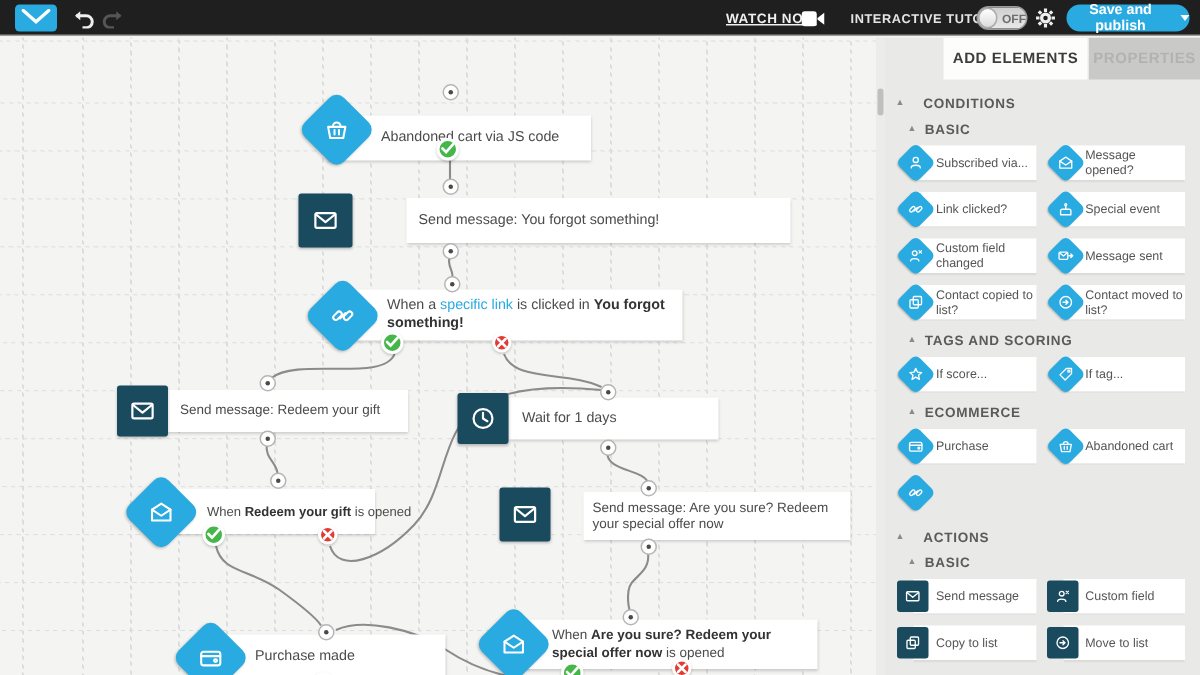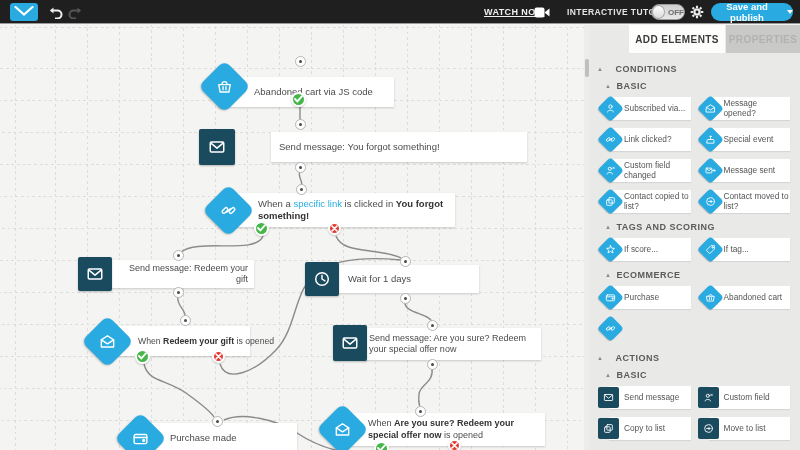--- a/index.html
+++ b/index.html
@@ -171,21 +171,21 @@
             <svg width="17" height="17" viewBox="0 0 16 16" fill="none" stroke="#fff" stroke-width="1.3" stroke-linecap="round" stroke-linejoin="round">
               <path d="M6.3,9.7 L9.7,6.3"></path>
               <rect x="1.6" y="6.4" width="6.2" height="3.2" rx="1.6" transform="rotate(-45 4.7 8)"></rect>
               <rect x="8.2" y="6.4" width="6.2" height="3.2" rx="1.6" transform="rotate(-45 11.3 8)"></rect>
             </svg>
           </span>
         </div>
       </div>
     </div>
     <div class="node">
-      <div class="card" style="left: 112px; top: 235px; width: 142px; height: 28px; padding-left: 8px; padding-right: 6px; text-align: right;">
+      <div class="card" style="left: 112px; top: 235px; width: 160px; height: 28px; padding-left: 8px; padding-right: 6px; text-align: right;">
         <div class="txt" style="font-size: 9px;"><span>Send message: Redeem your gift</span></div>
       </div>
       <div class="sqicon" style="left: 78px; top: 232px; width: 34px; height: 34px;">
         <span style="display: flex;">
           <svg width="18" height="18" viewBox="0 0 16 16" fill="none" stroke="#fff" stroke-width="1.3" stroke-linecap="round" stroke-linejoin="round">
             <rect x="2" y="3.6" width="12" height="8.8" rx="1"></rect>
             <path d="M2.6,4.6 L8,9 L13.4,4.6"></path>
           </svg>
         </span>
       </div>
@@ -212,21 +212,21 @@
           <span style="display: flex;">
             <svg width="17" height="17" viewBox="0 0 16 16" fill="none" stroke="#fff" stroke-width="1.3" stroke-linecap="round" stroke-linejoin="round">
               <path d="M2.2,6.4 L8,2.6 L13.8,6.4 V13.2 H2.2 Z"></path>
               <path d="M2.2,6.4 L8,10.2 L13.8,6.4"></path>
             </svg>
           </span>
         </div>
       </div>
     </div>
     <div class="node">
-      <div class="card" style="left: 363px; top: 303px; width: 178px; height: 32px; padding-left: 6px; padding-right: 6px;">
+      <div class="card" style="left: 389px; top: 303px; width: 178px; height: 32px; padding-left: 6px; padding-right: 6px;">
         <div class="txt" style="font-size: 9px;"><span>Send message: Are you sure? Redeem your special offer now</span></div>
       </div>
       <div class="sqicon" style="left: 333px; top: 300px; width: 34px; height: 36px;">
         <span style="display: flex;">
           <svg width="18" height="18" viewBox="0 0 16 16" fill="none" stroke="#fff" stroke-width="1.3" stroke-linecap="round" stroke-linejoin="round">
             <rect x="2" y="3.6" width="12" height="8.8" rx="1"></rect>
             <path d="M2.6,4.6 L8,9 L13.4,4.6"></path>
           </svg>
         </span>
       </div>

